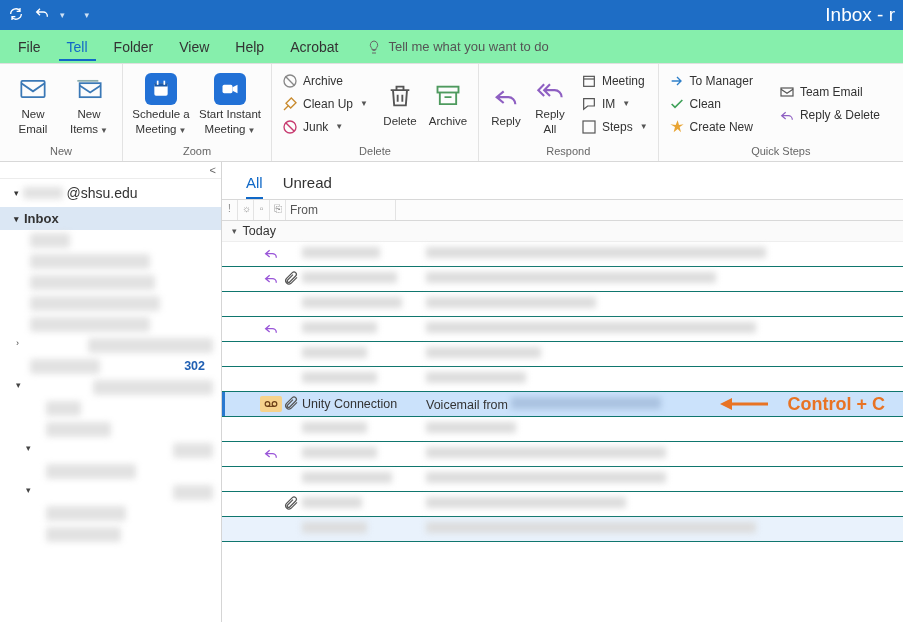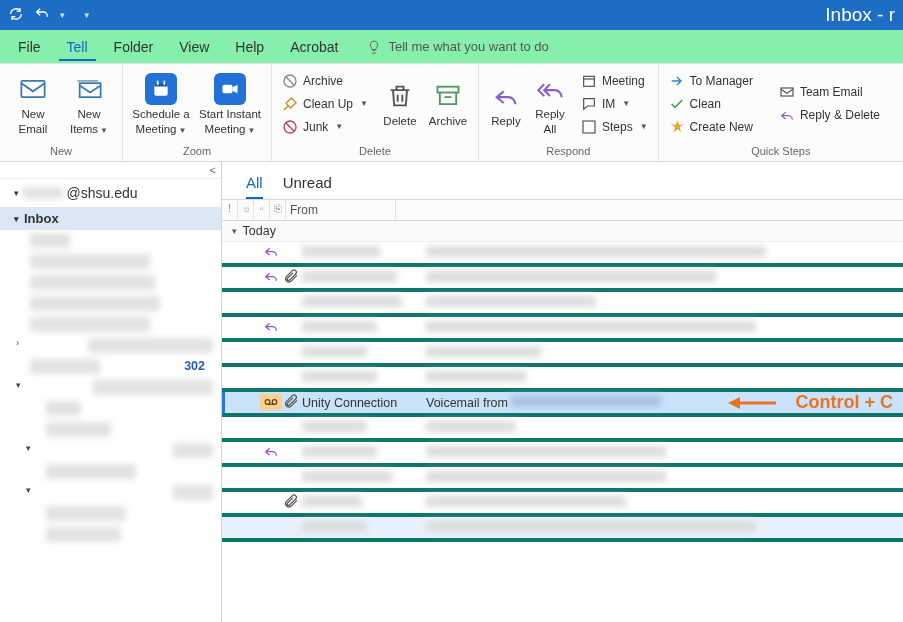--- a/index.html
+++ b/index.html
@@ -54,31 +54,31 @@
   
   .maillist { flex:1; display:flex; flex-direction:column; overflow:hidden;}
   .filter-tabs { display:flex; gap:20px; padding:12px 0 0 24px; font-size:15px;}
   .filter-tabs .ft { cursor:pointer; padding-bottom:6px;}
   .filter-tabs .ft.active { color:#1068c7; border-bottom:2px solid #1068c7;}
   .col-hdr { display:flex; border-top:1px solid #d8d8d8; border-bottom:1px solid #d8d8d8; font-size:12px; color:#555; background:#fcfcfc;}
   .col-hdr div { border-right:1px solid #e3e3e3; padding:3px 4px;}
   .col-hdr .icol{ width:16px; text-align:center; font-size:10px; color:#888;}
   .grp-hdr { display:flex; align-items:center; gap:6px; padding:3px 10px; font-size:12.5px; border-bottom:1px solid #eee; background:#fafafa;}
   .grp-hdr .gchev{font-size:9px; color:#555;}
-  .mrow { display:flex; align-items:center; height:25px; border-bottom:4px solid #0f766e; font-size:12.5px; position:relative;}
+  .mrow { display:flex; align-items:center; height:25px; border-bottom:1px solid #0f766e; font-size:12.5px; position:relative;}
   .mrow .c-slim{ width:38px; display:flex; justify-content:flex-end; padding-right:4px; gap:2px;}
   .mrow .c-reply{ width:22px; text-align:center; color:#9a56d8;}
   .mrow .c-attach{ width:18px; text-align:center; color:#555;}
   .mrow .c-from{ width:120px; padding-left:2px;}
   .mrow .c-subj{ flex:1; padding-left:6px;}
   .mrow.sel { background:#cbe2fb; }
   .mrow.hl { background:#e9f2fc; }
   .mrow .tb { background:#dcdcdc; display:inline-block; height:11px; border-radius:1px; filter: blur(3px);}
   .mrow.sel::before { content:""; position:absolute; left:0; top:0; bottom:0; width:3px; background:#2a78cf;}
-  .annot { position:absolute; right:10px; color:#e87324; font-weight:600; font-size:18px; display:flex; align-items:center; gap:20px; pointer-events:none;}
+  .annot { position:absolute; right:18px; color:#e87324; font-weight:600; font-size:18px; display:flex; align-items:center; gap:20px; pointer-events:none;}
   .annot svg { width:48px; height:14px; }
 
   .vm-badge{ display:inline-flex; align-items:center; justify-content:center; width:22px; height:16px; background:#f6d28c; border-radius:2px;}
   .vm-badge svg{width:14px;height:12px;}
 </style>
 </head>
 <body>
 
 <div class="title-bar">
   <div class="left-icons">

